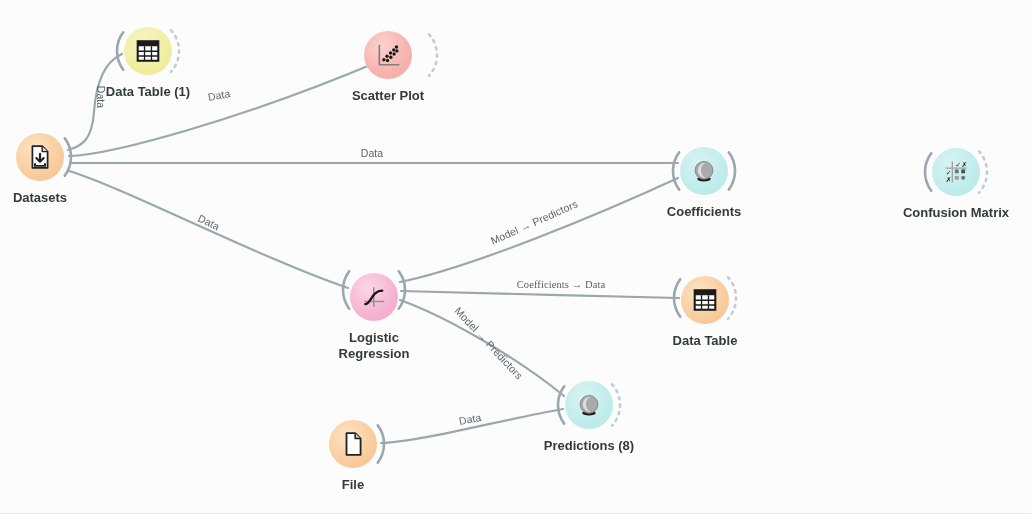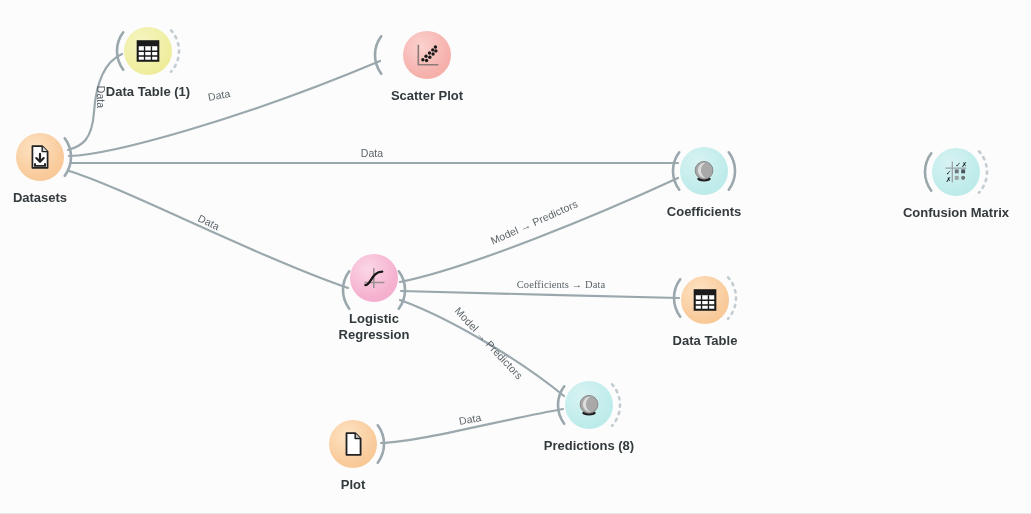--- a/index.html
+++ b/index.html
@@ -160,21 +160,21 @@
           <span>
             <svg class="glyph" viewBox="0 0 24 24">
       <rect x="2.5" y="3" width="19" height="18" fill="#ffffff" stroke="#1b1b1b" stroke-width="1.9"></rect>
       <rect x="2.5" y="3" width="19" height="4.6" fill="#1b1b1b"></rect>
       <path d="M8.8 7.6 v13.4 M15.2 7.6 v13.4 M2.5 12.2 h19 M2.5 16.6 h19" stroke="#1b1b1b" stroke-width="1.25"></path>
     </svg>
           </span>
         </div>
         <div class="node-label">Data Table (1)</div>
       </div>
-      <div class="node" style="left: 427px; top: 31px;">
+      <div class="node" style="left: 388px; top: 31px;">
         <div class="node-circle c-red">
           <span>
             <svg class="glyph" viewBox="0 0 24 24">
       <path d="M4 2.5 v18.5 h18.5" fill="none" stroke="#8d7a78" stroke-width="1.5"></path>
       <g fill="#191919">
         <circle cx="8.2" cy="16.4" r="1.55"></circle>
                 <circle cx="11.6" cy="17.1" r="1.55"></circle>
         <circle cx="11.1" cy="13.2" r="1.55"></circle>
                 <circle cx="14.6" cy="14.1" r="1.55"></circle>
         <circle cx="14.3" cy="10.2" r="1.55"></circle>
@@ -211,21 +211,21 @@
       <text x="2.6" y="21.0" font-family="Liberation Sans, sans-serif" font-size="6.4" fill="#151515">✗</text>
       <rect x="10.9" y="9.6" width="3.6" height="3.6" fill="#6e7679"></rect>
       <rect x="16.8" y="9.6" width="3.6" height="3.6" fill="#4c5457"></rect>
       <rect x="10.9" y="15.6" width="3.6" height="3.6" fill="#9aa2a6"></rect>
       <circle cx="18.6" cy="17.4" r="1.9" fill="#6e7679"></circle>
     </svg>
           </span>
         </div>
         <div class="node-label">Confusion Matrix</div>
       </div>
-      <div class="node" style="left: 374px; top: 254px;">
+      <div class="node" style="left: 374px; top: 273px;">
         <div class="node-circle c-pink">
           <span>
             <svg class="glyph" viewBox="0 0 24 24">
       <path d="M11.8 3 v18.2 M3.2 16.2 h18.4" fill="none" stroke="#9b8e92" stroke-width="1.4"></path>
       <path d="M4 18.6 C 9 18.6 10 6.2 19.6 6.2" fill="none" stroke="#151515" stroke-width="2.1" stroke-linecap="round"></path>
     </svg>
           </span>
         </div>
         <div class="node-label">Logistic Regression</div>
       </div>
@@ -255,17 +255,17 @@
       </div>
       <div class="node" style="left: 353px; top: 420px;">
         <div class="node-circle c-orange">
           <span>
             <svg class="glyph" viewBox="0 0 24 24">
       <path d="M6 2 h8 l5 5 v15 h-13 z" fill="#ffffff" stroke="#222" stroke-width="1.7" stroke-linejoin="round"></path>
       <path d="M14 2 v5 h5" fill="#cfcfcf" stroke="#222" stroke-width="1.4" stroke-linejoin="round"></path>
     </svg>
           </span>
         </div>
-        <div class="node-label">Plot</div>
+        <div class="node-label">File</div>
       </div>
     </div>
 
 </div>
 
 </body></html>

